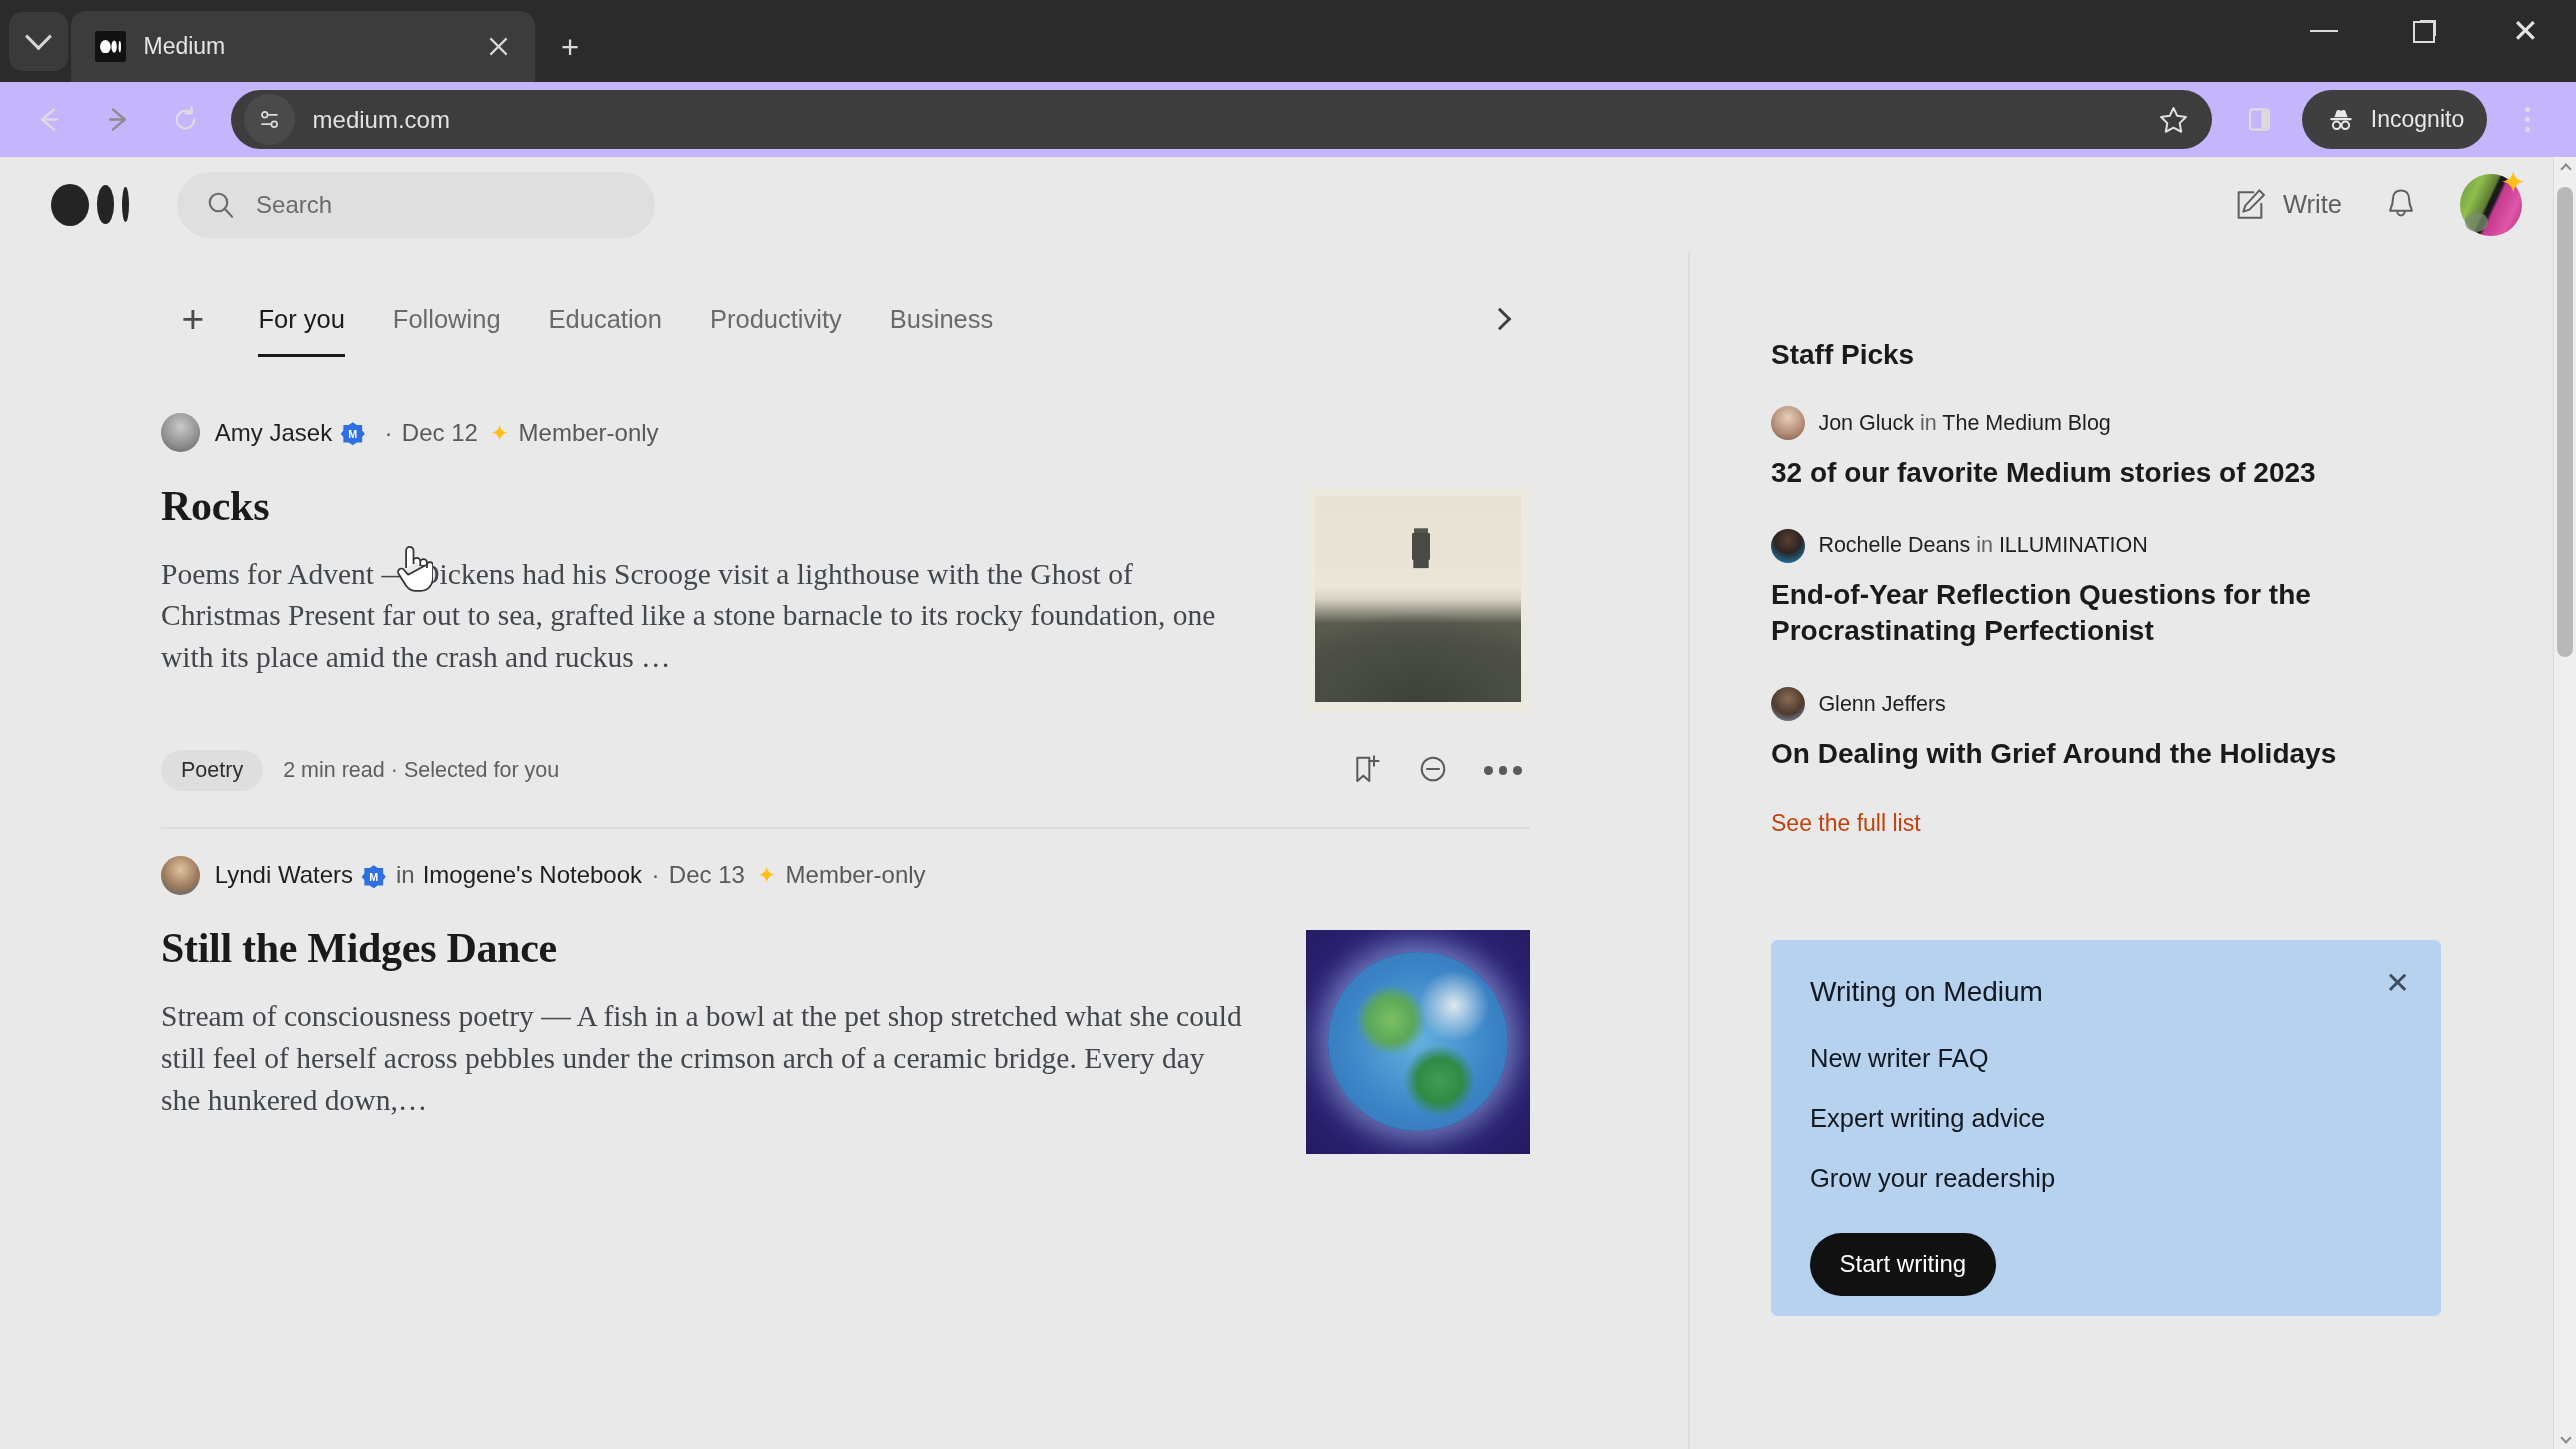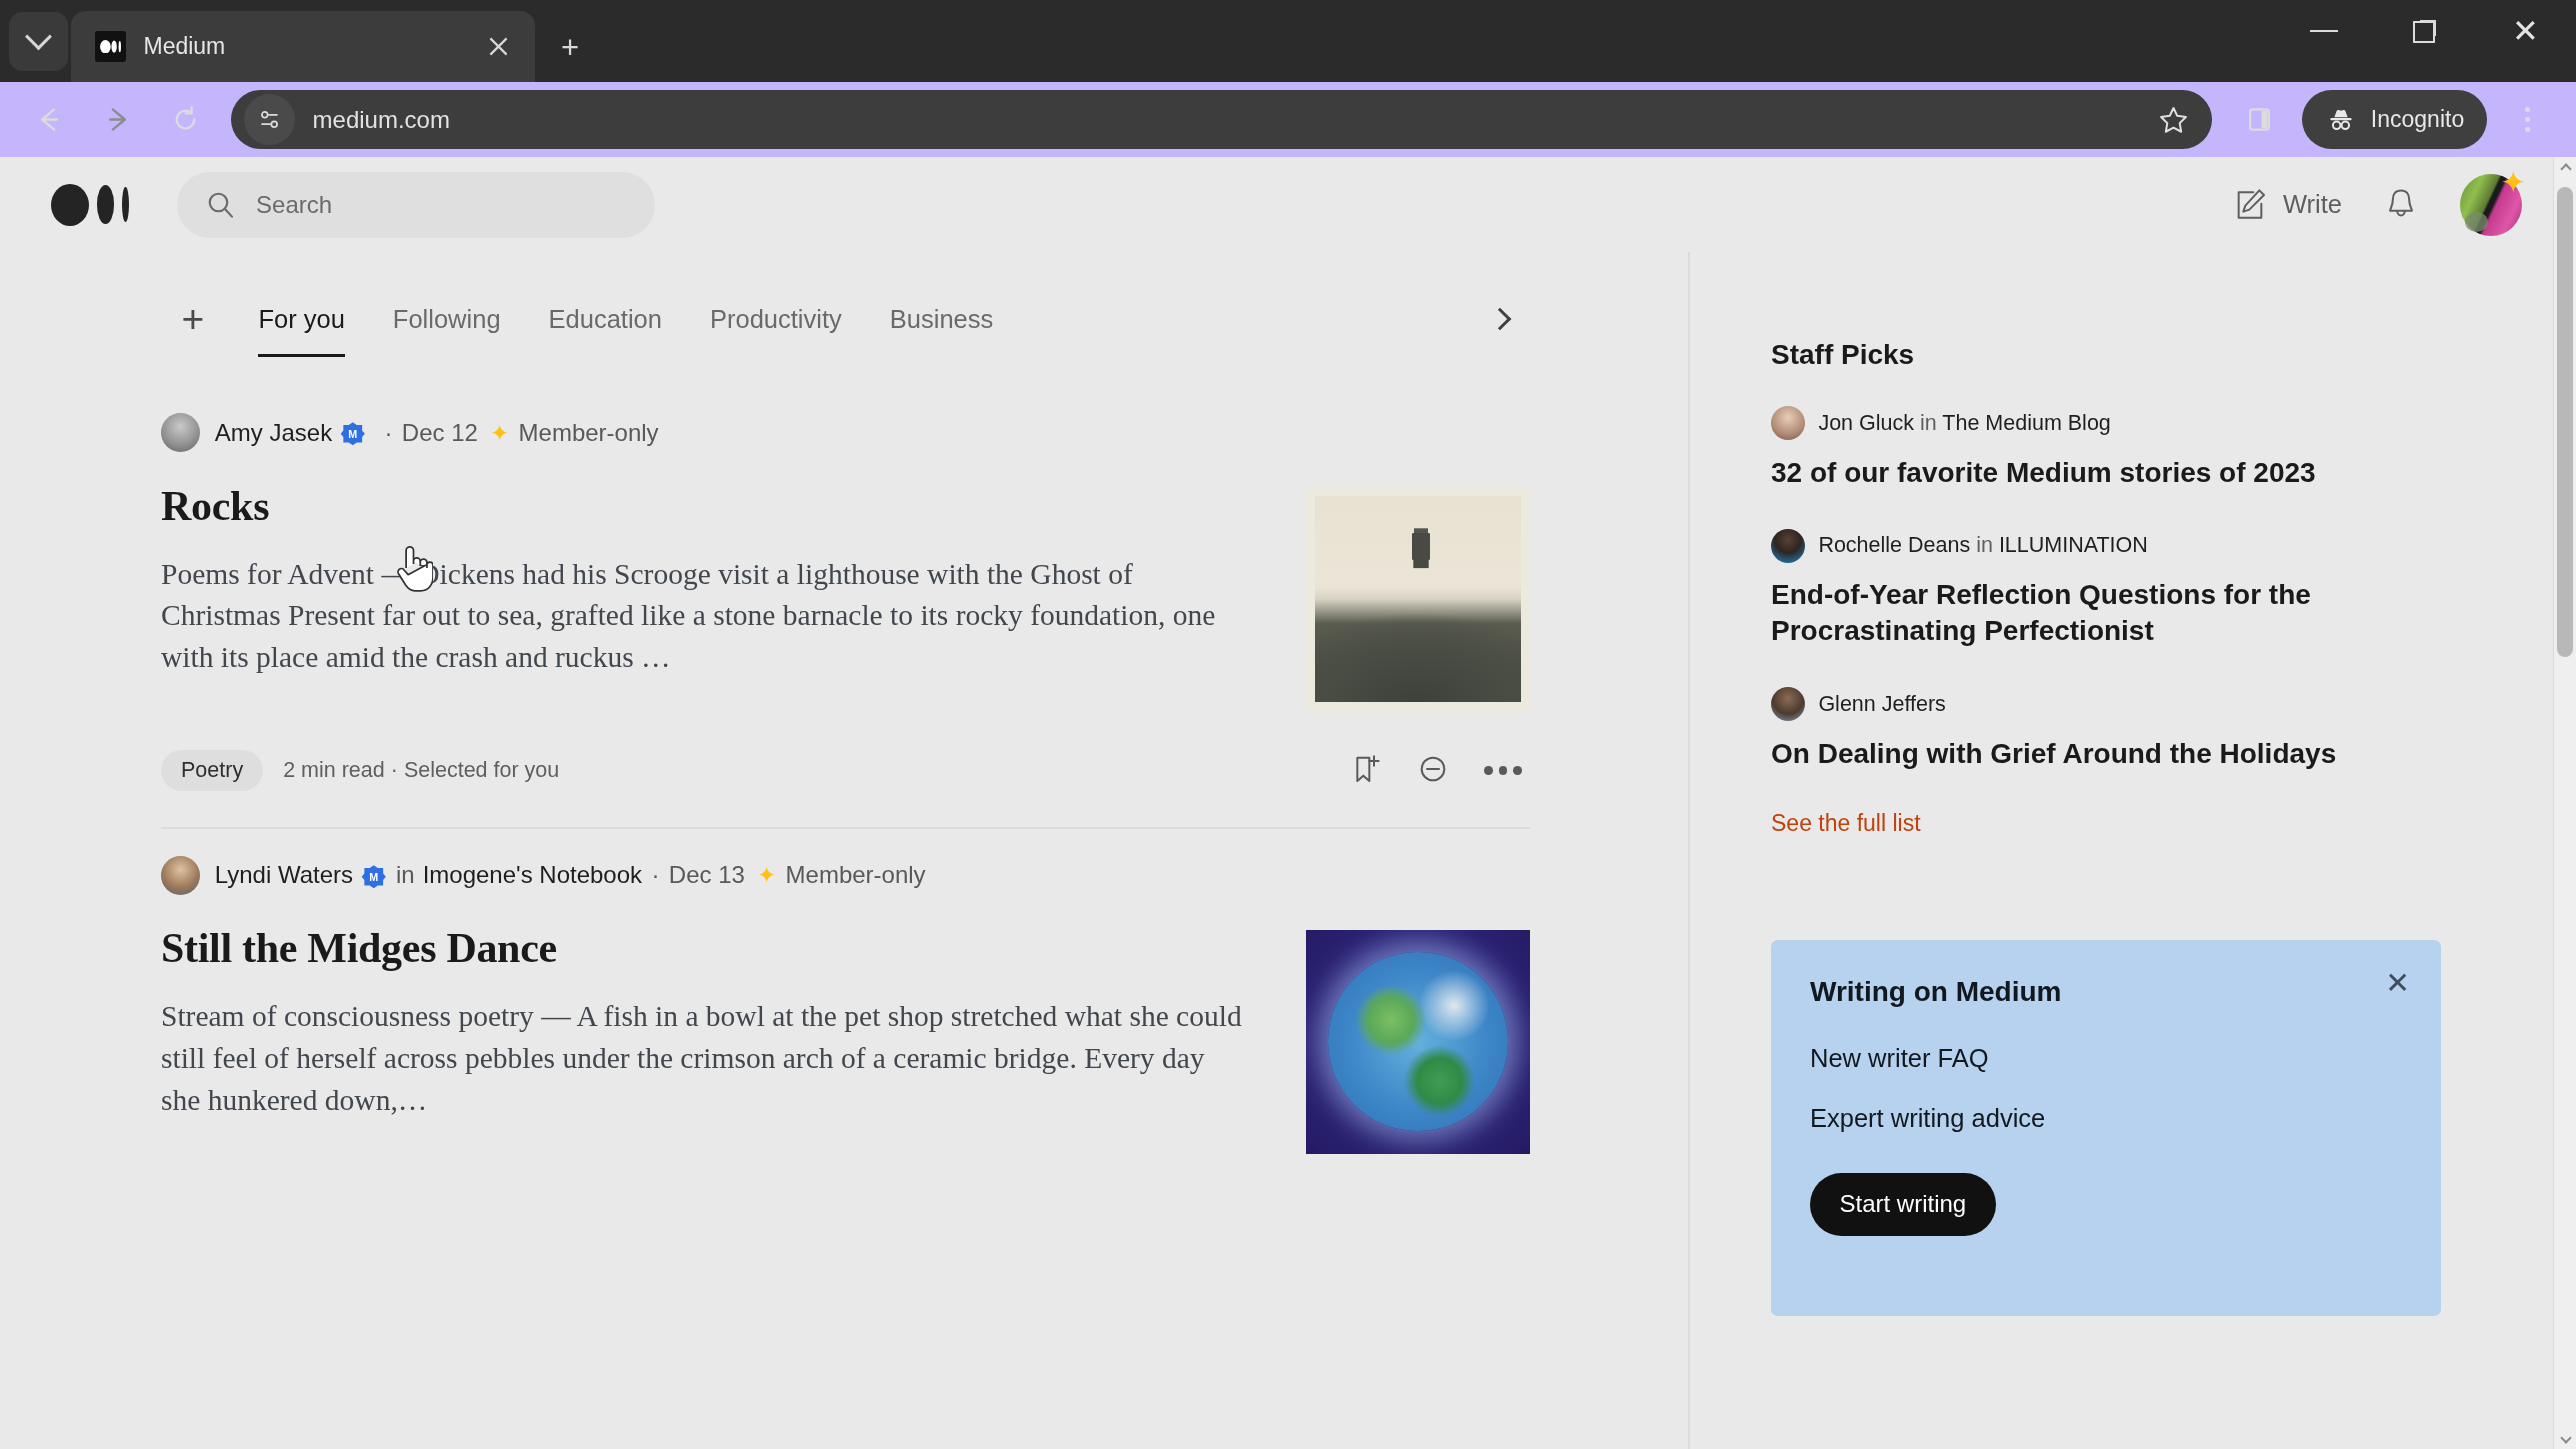--- a/index.html
+++ b/index.html
@@ -374,21 +374,21 @@
     border-radius: 6.7px;
     padding: 36px 39px 0 39px;
     position: relative;
     height: 376px;
     overflow: hidden;
   }
   .promo-x {
     position: absolute; right: 31px; top: 28px;
     font-size: 29.5px; color: #3e4c5b; font-weight: 300; line-height: 1;
   }
-  .promo-h { font-size: 28px; font-weight: bold; color: #11181f; margin-bottom: 36px; }
+  .promo-h { font-size: 28px; font-weight: normal; color: #11181f; margin-bottom: 36px; }
   .promo-link { font-size: 25.5px; color: #11181f; margin-bottom: 31px; }
   .promo-btn {
     background: #111111; color: #ffffff;
     font-size: 24px;
     border-radius: 670px;
     padding: 17.4px 29.5px;
     display: inline-block;
     margin-top: 9.4px;
   }
 
@@ -711,20 +711,21 @@
             <div class="pick-title">On Dealing with Grief Around the Holidays</div>
           </div>
 
           <div class="seelist">See the full list</div>
 
           <div class="promo">
             <div class="promo-x">✕</div>
             <div class="promo-h">Writing on Medium</div>
             <div class="promo-link">New writer FAQ</div>
             <div class="promo-link">Expert writing advice</div>
+            <div class="promo-link">Grow your readership</div>
             <div class="promo-btn">Start writing</div>
           </div>
         </div>
 
       </div>
     </div>
 
     <div class="vscroll">
       <div class="vscroll-up">
           <span class="sc-arrow"></span>

